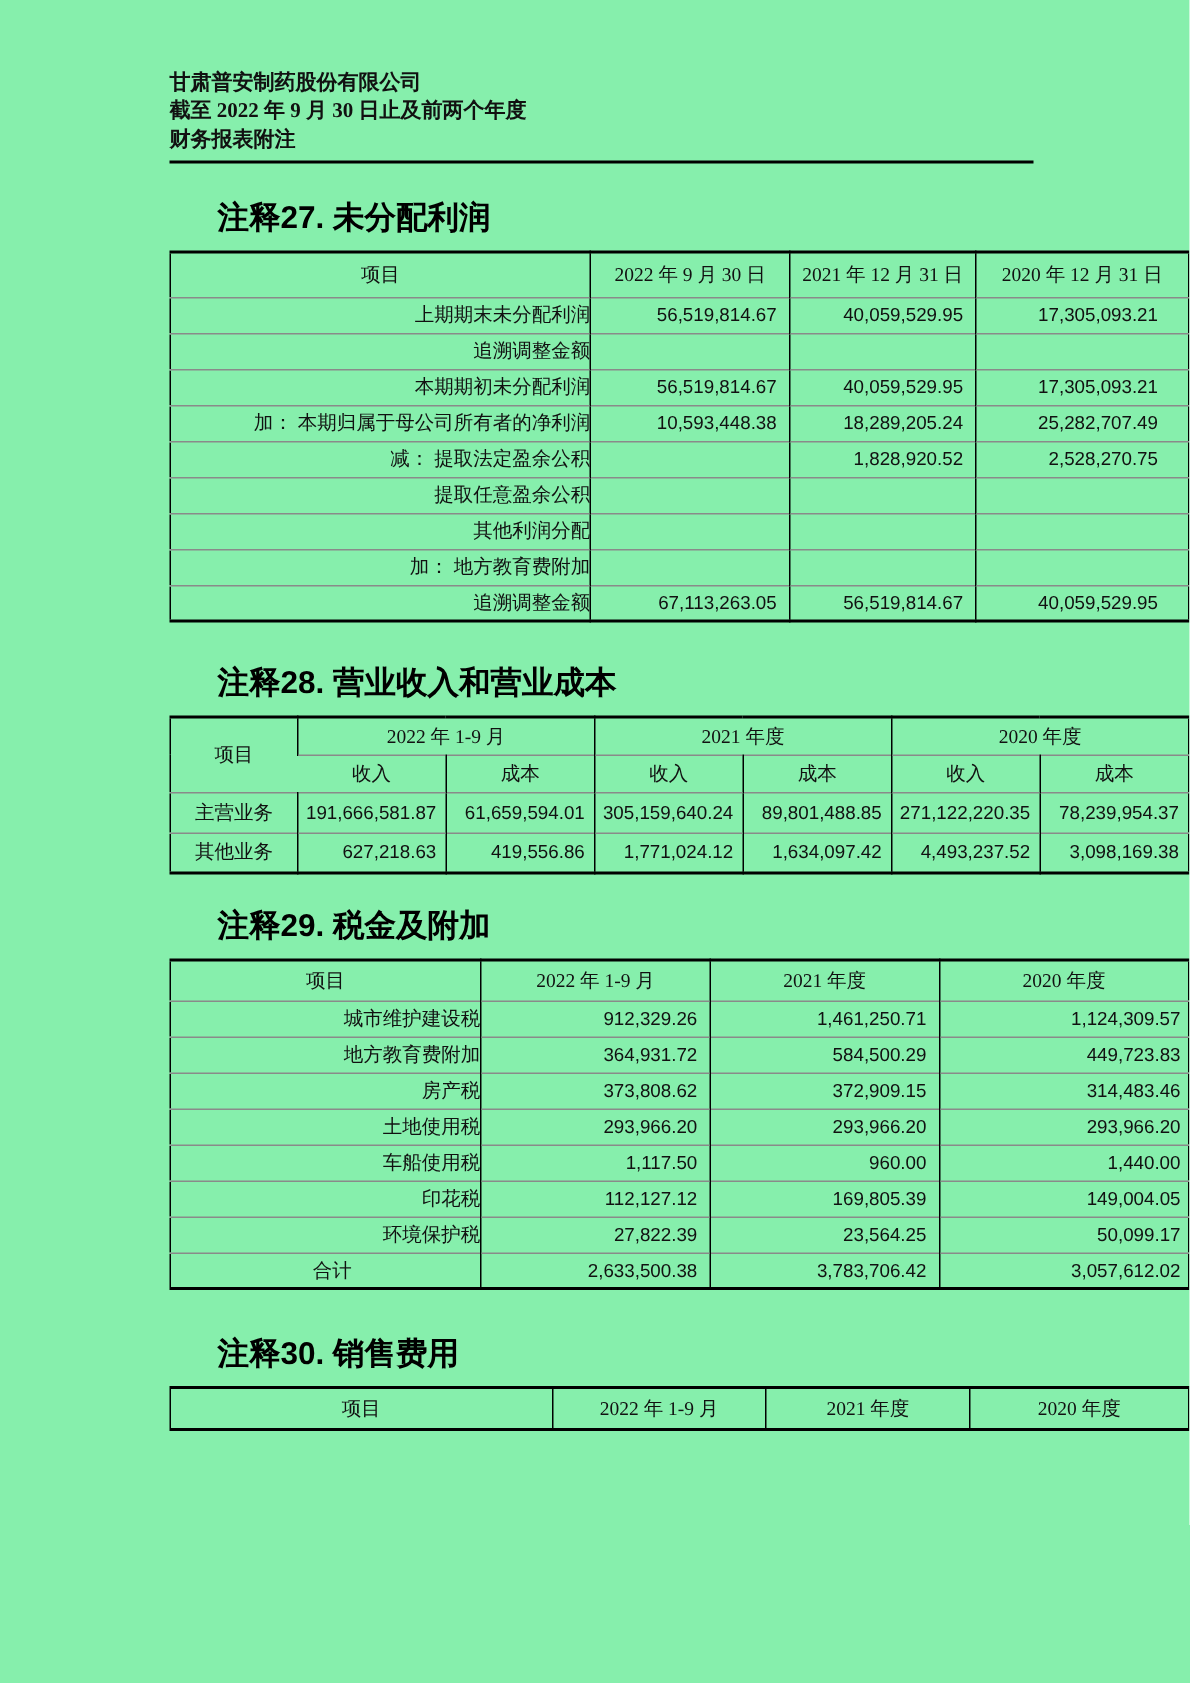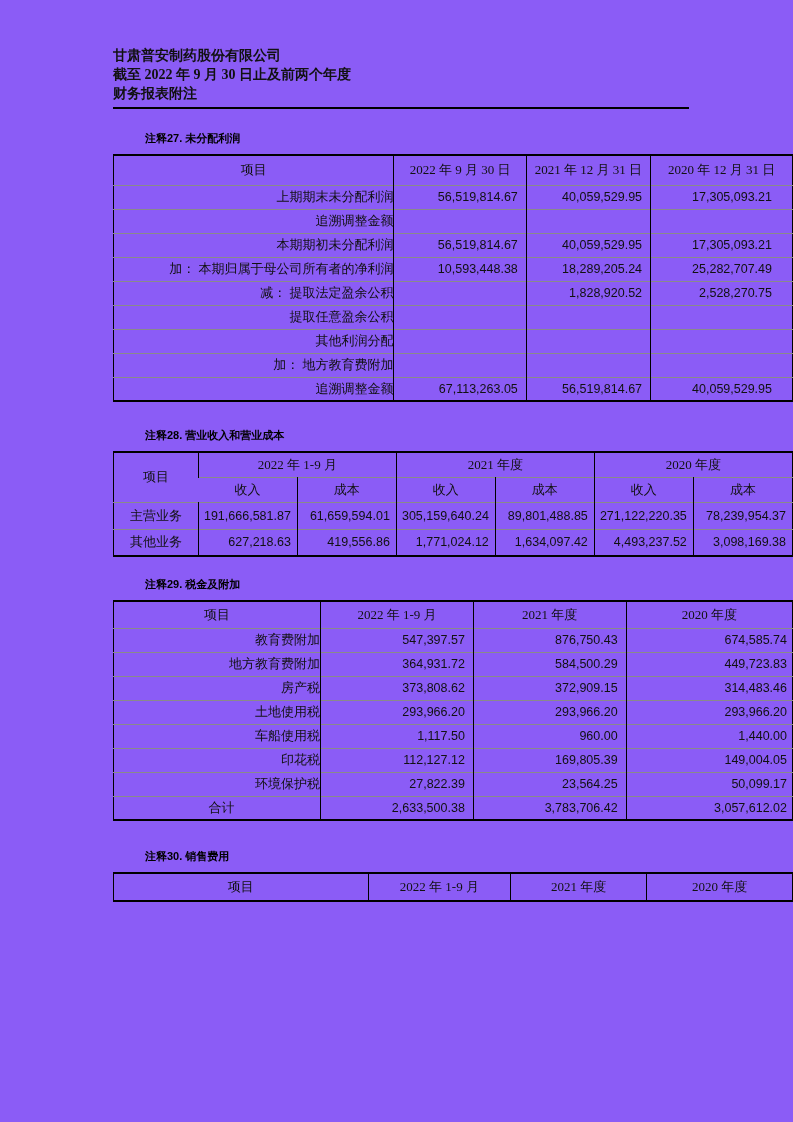--- a/index.html
+++ b/index.html
@@ -3,39 +3,39 @@
 <meta charset="utf-8">
 <style>
   * { margin:0; padding:0; box-sizing:border-box; }
   html,body { background:#ffffff; }
   body {
     width:793px; height:1122px;
     font-family:"Liberation Serif","DejaVu Serif",serif;
     color:#111111;
     position:relative;
   }
-  .page { position:absolute; inset:0; background:#8b5cf6; overflow:hidden; }
+  .page { position:absolute; inset:0; background:#86efac; overflow:hidden; }
   .content { position:absolute; left:113px; top:0; width:576px; }
 
   
   .doc-header { margin-top:46px; padding-bottom:4px; border-bottom:2px solid #000; }
   .doc-header div { font-size:14px; font-weight:bold; line-height:19px; }
 
   
   .note-para {
     margin-top:31px;
     font-size:15.5px; line-height:30px;
     text-indent:2em; text-align:justify;
   }
 
   
   .sec-title {
     margin:22px 0 0 32px;
     font-family:"Liberation Sans","DejaVu Sans",sans-serif;
-    font-weight:bold; font-size:11px; color:#000;
+    font-weight:bold; font-size:21px; color:#000;
   }
 
   
   table {
     border-collapse:collapse; table-layout:fixed;
     width:680px; margin-top:8px;
     border:solid #000; border-width:2px 1px 2px 1px;
   }
   th, td { border-left:1px solid #000; overflow:hidden; white-space:nowrap; }
   th:first-child, td:first-child { border-left:none; }
@@ -226,24 +226,24 @@
       <thead>
           <tr>
             <th>项目</th>
             <th>2022 年 1-9 月</th>
             <th>2021 年度</th>
             <th>2020 年度</th>
           </tr>
         </thead>
       <tbody>
           <tr>
-            <td class="lbl">教育费附加</td>
-            <td class="num">547,397.57</td>
-            <td class="num">876,750.43</td>
-            <td class="num">674,585.74</td>
+            <td class="lbl">城市维护建设税</td>
+            <td class="num">912,329.26</td>
+            <td class="num">1,461,250.71</td>
+            <td class="num">1,124,309.57</td>
           </tr>
           <tr>
             <td class="lbl">地方教育费附加</td>
             <td class="num">364,931.72</td>
             <td class="num">584,500.29</td>
             <td class="num">449,723.83</td>
           </tr>
           <tr>
             <td class="lbl">房产税</td>
             <td class="num">373,808.62</td>

